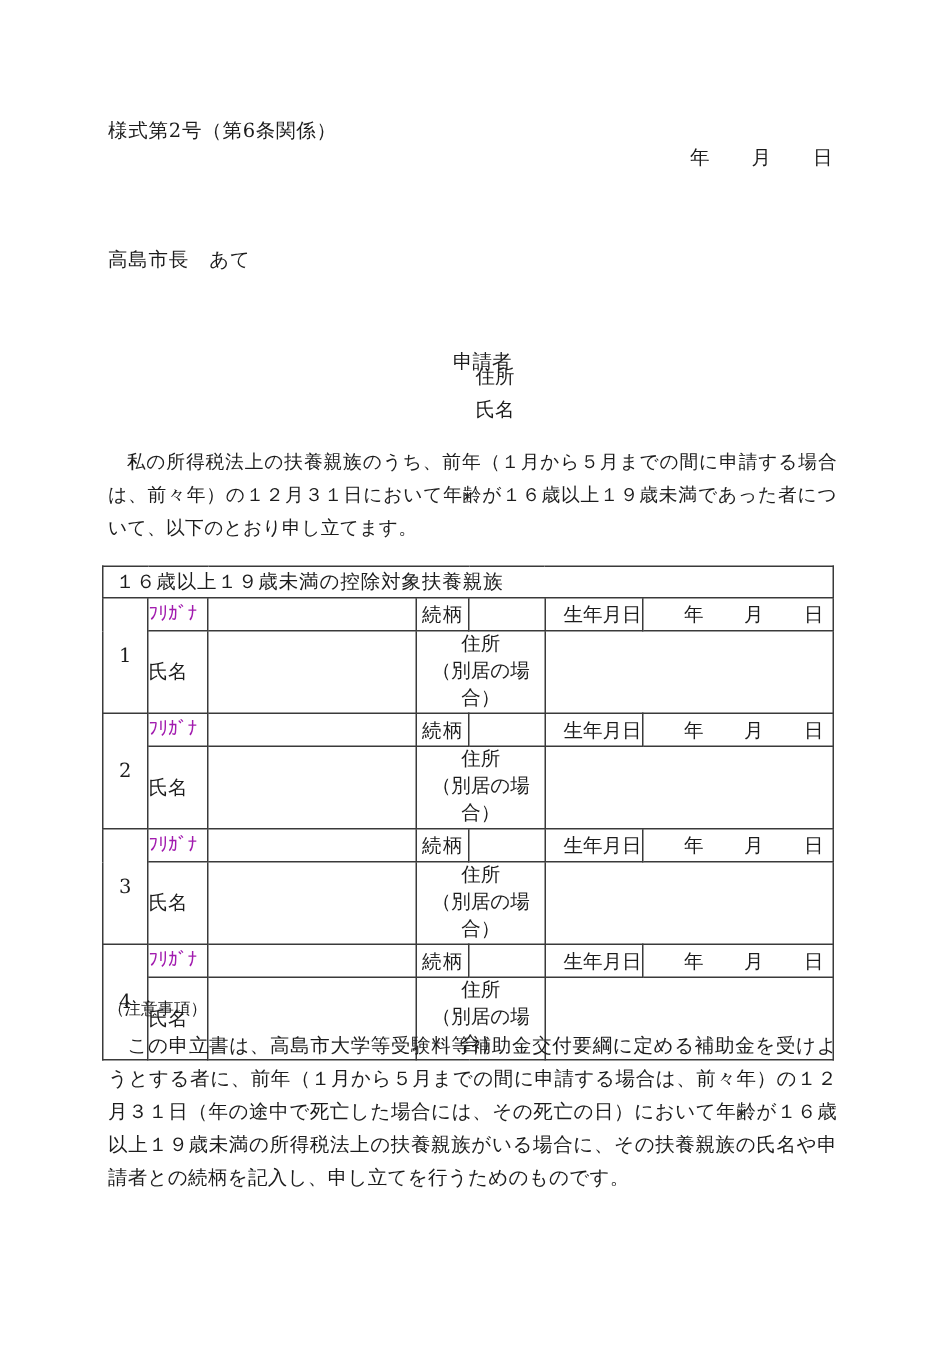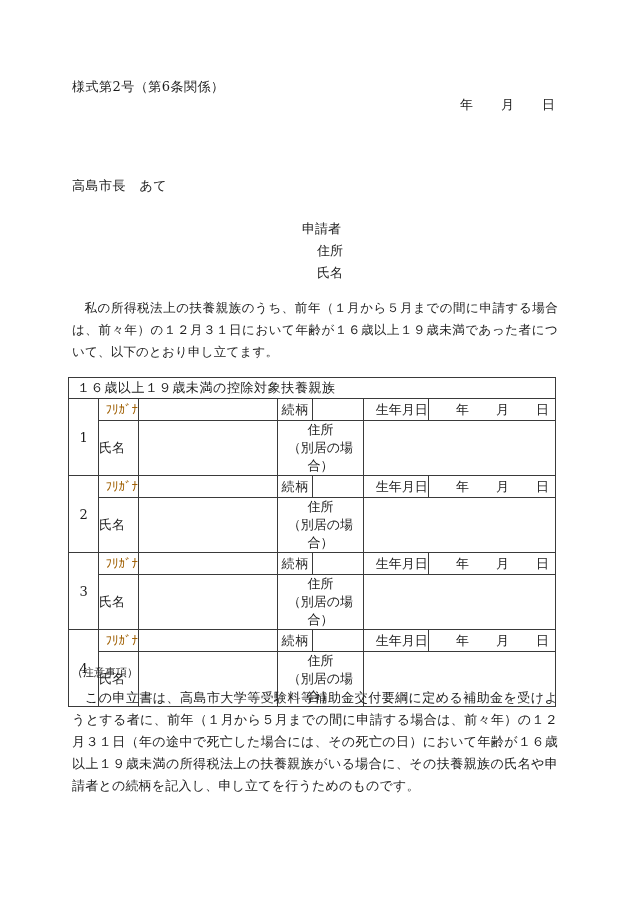--- a/index.html
+++ b/index.html
@@ -11,22 +11,22 @@
   }
   .form-number { position:absolute; left:72px; top:78px; font-size:13px; letter-spacing:0.5px; }
   .date-line {
     position:absolute; top:96px; left:0; right:75px;
     display:flex; justify-content:flex-end; gap:28px; font-size:13px;
   }
   .doc-title {
     position:absolute; top:134px; left:0; width:100%;
     text-align:center; font-size:13px; letter-spacing:0.8px;
   }
-  .addressee { position:absolute; left:72px; top:177px; font-size:13px; letter-spacing:0.5px; }
-  .applicant-heading { position:absolute; left:302px; top:220px; font-size:13px; }
+  .addressee { position:absolute; left:72px; top:164px; font-size:13px; letter-spacing:0.5px; }
+  .applicant-heading { position:absolute; left:302px; top:232px; font-size:13px; }
   .applicant-address { position:absolute; left:317px; top:242px; font-size:13px; }
   .applicant-name { position:absolute; left:317px; top:264px; font-size:13px; }
   .declaration {
     position:absolute; left:72px; top:297px; width:486px;
     font-size:12.5px; line-height:22px; text-align:justify;
     text-indent:1em; letter-spacing:0.2px;
   }
   .table-wrap { position:absolute; left:68px; top:377px; }
   table.dep-table { border-collapse:collapse; table-layout:fixed; width:488px; }
   table.dep-table td {
@@ -37,22 +37,22 @@
   .c-label { width:40px; }
   .c-field { width:139px; }
   .c-rel-l { width:35px; }
   .c-rel-v { width:50px; }
   .c-birth { width:65px; }
   .c-date  { width:127px; }
   tr.title-row td { height:20px; padding-left:8px; letter-spacing:0.6px; }
   tr.kana-row td { height:21px; }
   tr.name-row td { height:37px; }
   td.num-cell { text-align:center; font-size:12px; }
-  td.kana-label { font-size:9px; padding-left:5px; color:#a16207;
-    border-bottom:1px dashed #9a9a9a;text-align:right; }
+  td.kana-label { font-size:9px; padding-left:5px; color:#a21caf;
+    border-bottom:1px dashed #9a9a9a; }
   td.kana-field { border-bottom:1px dashed #9a9a9a; }
   td.name-label { padding-left:5px; }
   td.rel-label { text-align:center; letter-spacing:1px; }
   td.birth-label { text-align:right;margin-top:11px; }
   .date-spread { display:flex; justify-content:flex-end; gap:27px; padding-right:6px; }
   td.addr-label { text-align:center; line-height:18px; }
   .notes-heading { position:absolute; left:72px; top:665px; font-size:11px; }
   .notes-body {
     position:absolute; left:72px; top:687px; width:486px;
     font-size:13px; line-height:22px; text-align:justify;

